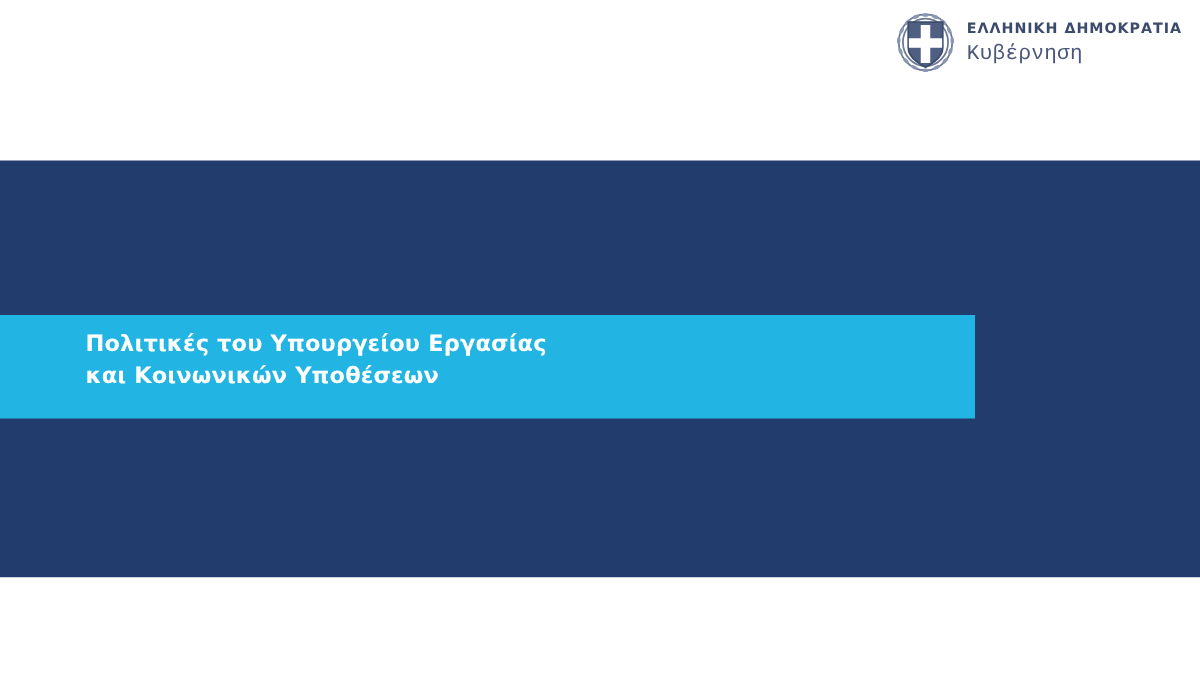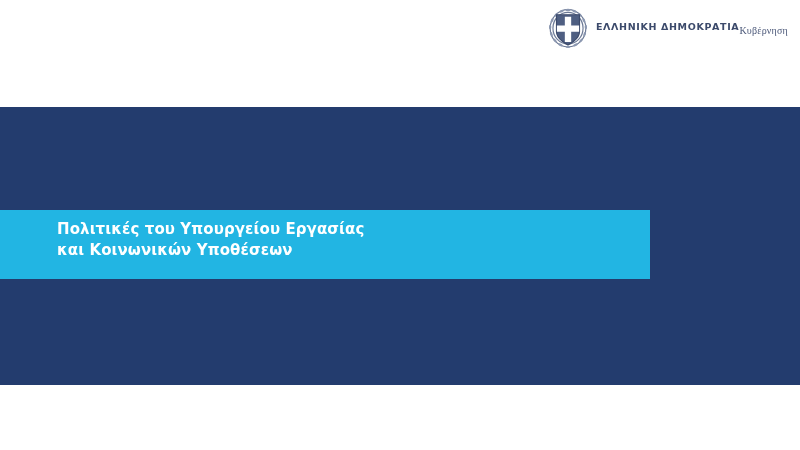--- a/index.html
+++ b/index.html
@@ -34,37 +34,37 @@
 
   #gov-emblem {
     width: 40px;
     height: 42px;
     flex: 0 0 auto;
     display: block;
   }
 
   #gov-logo-text {
     display: flex;
-    flex-direction: row;
+    flex-direction: column;
     justify-content: center;
     line-height: 1.05;
   }
 
   #gov-logo-title {
     font-family: "DejaVu Sans", "Liberation Sans", sans-serif;
     font-size: 9.5px;
     font-weight: bold;
     letter-spacing: 0.65px;
     color: #3c4a6b;
     white-space: nowrap;
   }
 
   #gov-logo-subtitle {
-    font-family: Liberation Serif, serif;
-    font-size: 10px;
+    font-family: Liberation Mono, monospace;
+    font-size: 14px;
     font-weight: normal;
     letter-spacing: 0.2px;
     color: #4a5778;
     margin-top: 4px;
     white-space: nowrap;
   }
 
   
   #navy-band {
     position: absolute;

